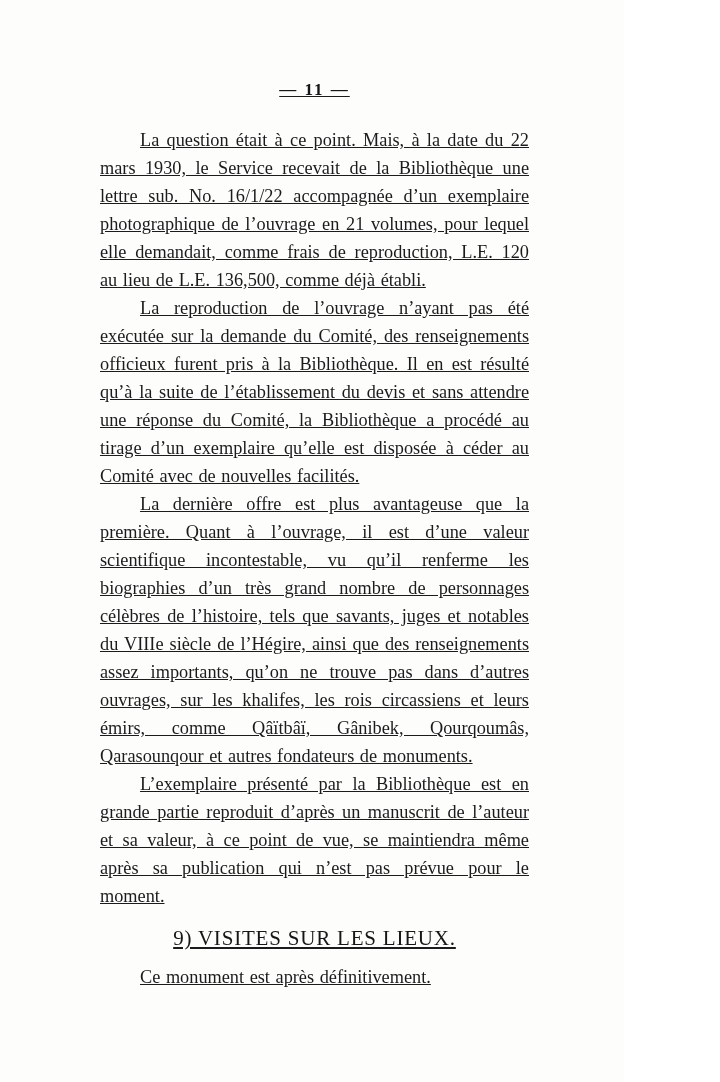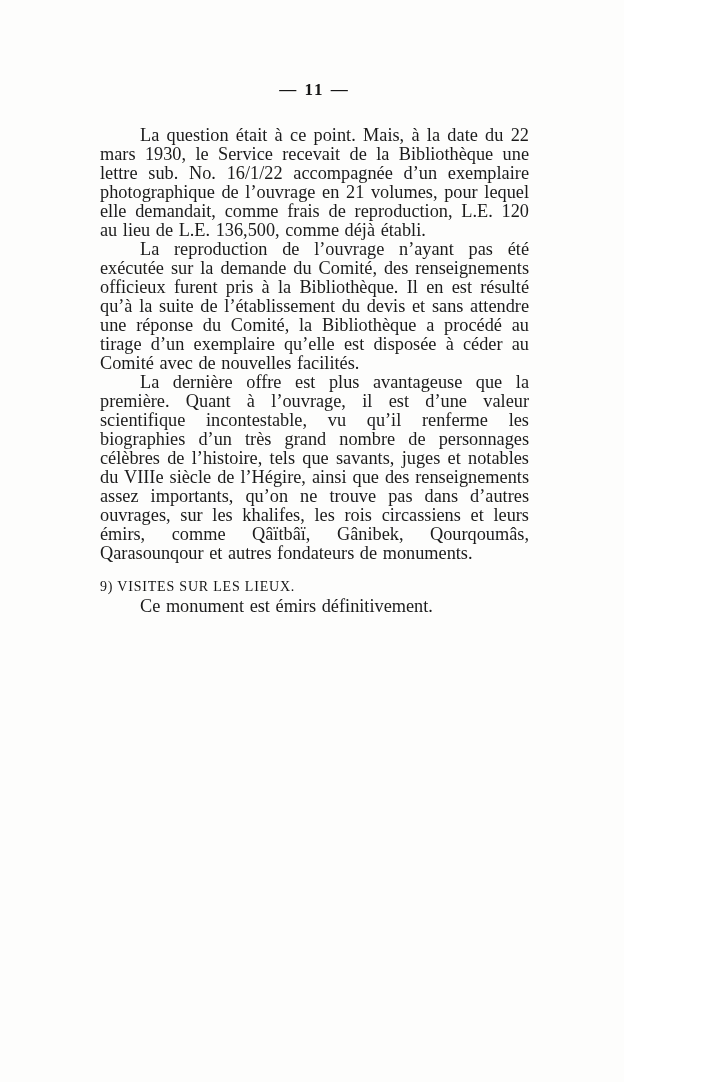--- a/index.html
+++ b/index.html
@@ -14,62 +14,64 @@
     color: #1b1b1b;
     box-sizing: border-box;
     overflow: hidden;
   }
   .page {
     box-sizing: border-box;
     width: 624px;
     height: 1082px;
     background: #fdfdfc;
     padding: 80px 95px 20px 100px;
+    text-decoration: underline;
   }
   .page-number {
     text-align: center;
     font-size: 17px;
     font-weight: bold;
     letter-spacing: 2px;
     margin-bottom: 26px;
     color: #161616;
   }
   .body-text p {
     margin: 0;
     text-align: justify;
     text-indent: 40px;
     font-size: 18.3px;
-    line-height: 19px;
+    line-height: 28px;
     word-spacing: 1px;
   }
   .section-heading {
-    text-align: left;
-    font-size: 14px;
+    text-align: center;
+    font-size: 21px;
     letter-spacing: 0.8px;
-    margin: 16px 0 2px 0;
+    margin: 16px 0 12px 0;
     color: #161616;
   }
 </style>
 </head>
 <body>
 
 <div class="page">
 
   <div class="page-number">— 11 —</div>
 
   <div class="body-text">
 
     <p>La question était à ce point.  Mais, à la date du  22 mars 1930, le Service recevait de la Bibliothèque une lettre sub. No. 16/1/22 accompagnée d’un exemplaire photographique de l’ouvrage en 21 volumes, pour lequel elle demandait, comme frais de reproduction, L.E. 120 au lieu de L.E. 136,500, comme déjà établi.</p>
 
     <p>La reproduction de l’ouvrage n’ayant pas été exécutée sur la demande du Comité, des renseignements officieux furent pris à la Bibliothèque. Il en est résulté qu’à la suite de l’établissement du devis et sans attendre une réponse du Comité, la Bibliothèque a procédé au tirage d’un exemplaire qu’elle est disposée à céder au Comité avec de nouvelles facilités.</p>
 
     <p>La dernière offre est plus avantageuse que la première. Quant à l’ouvrage, il est d’une valeur scientifique incontestable, vu qu’il renferme les biographies d’un très grand nombre de personnages célèbres de l’histoire, tels que savants, juges et notables du VIIIe siècle de l’Hégire, ainsi que des renseignements assez importants, qu’on ne trouve pas dans d’autres ouvrages, sur les khalifes, les rois circassiens et leurs émirs, comme Qâïtbâï, Gânibek, Qourqoumâs, Qarasounqour et autres fondateurs de monuments.</p>
 
+    <p>L’exemplaire présenté par la Bibliothèque est en grande partie reproduit d’après un manuscrit de l’auteur et sa valeur, à ce point de vue, se maintiendra même après sa publication qui n’est pas prévue pour le moment.</p>
 
 
     <div class="section-heading">9)  VISITES SUR LES LIEUX.</div>
 
 
 
-    <p>Ce monument est émirs définitivement.</p>
+    <p>Ce monument est après définitivement.</p>
 
   </div>
 </div>
 
 </body></html>

